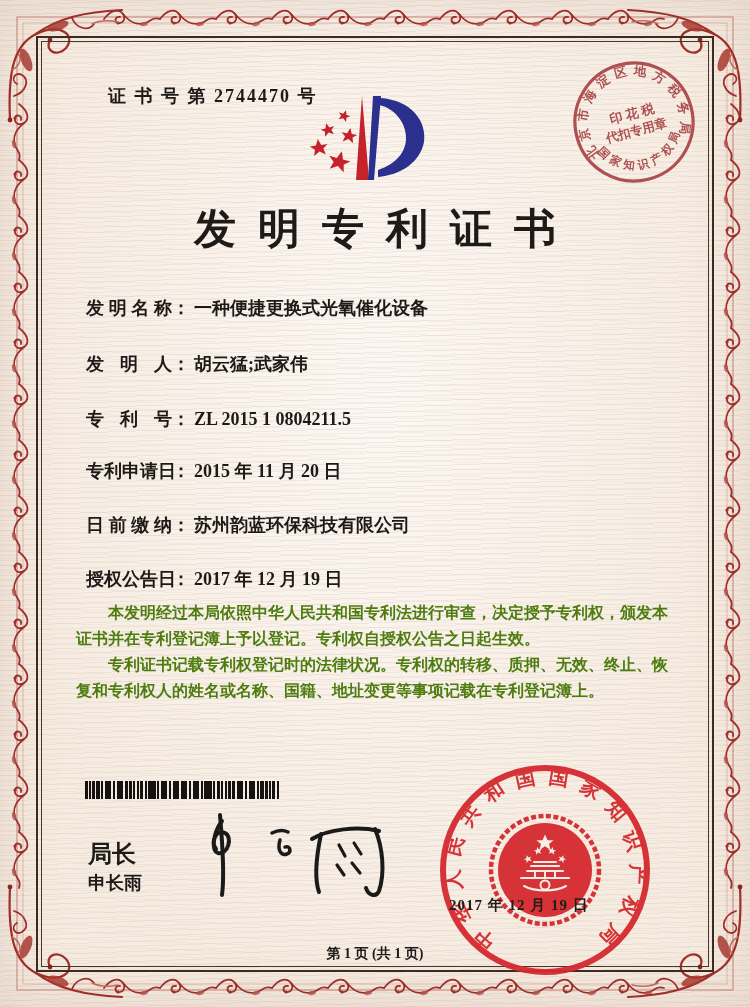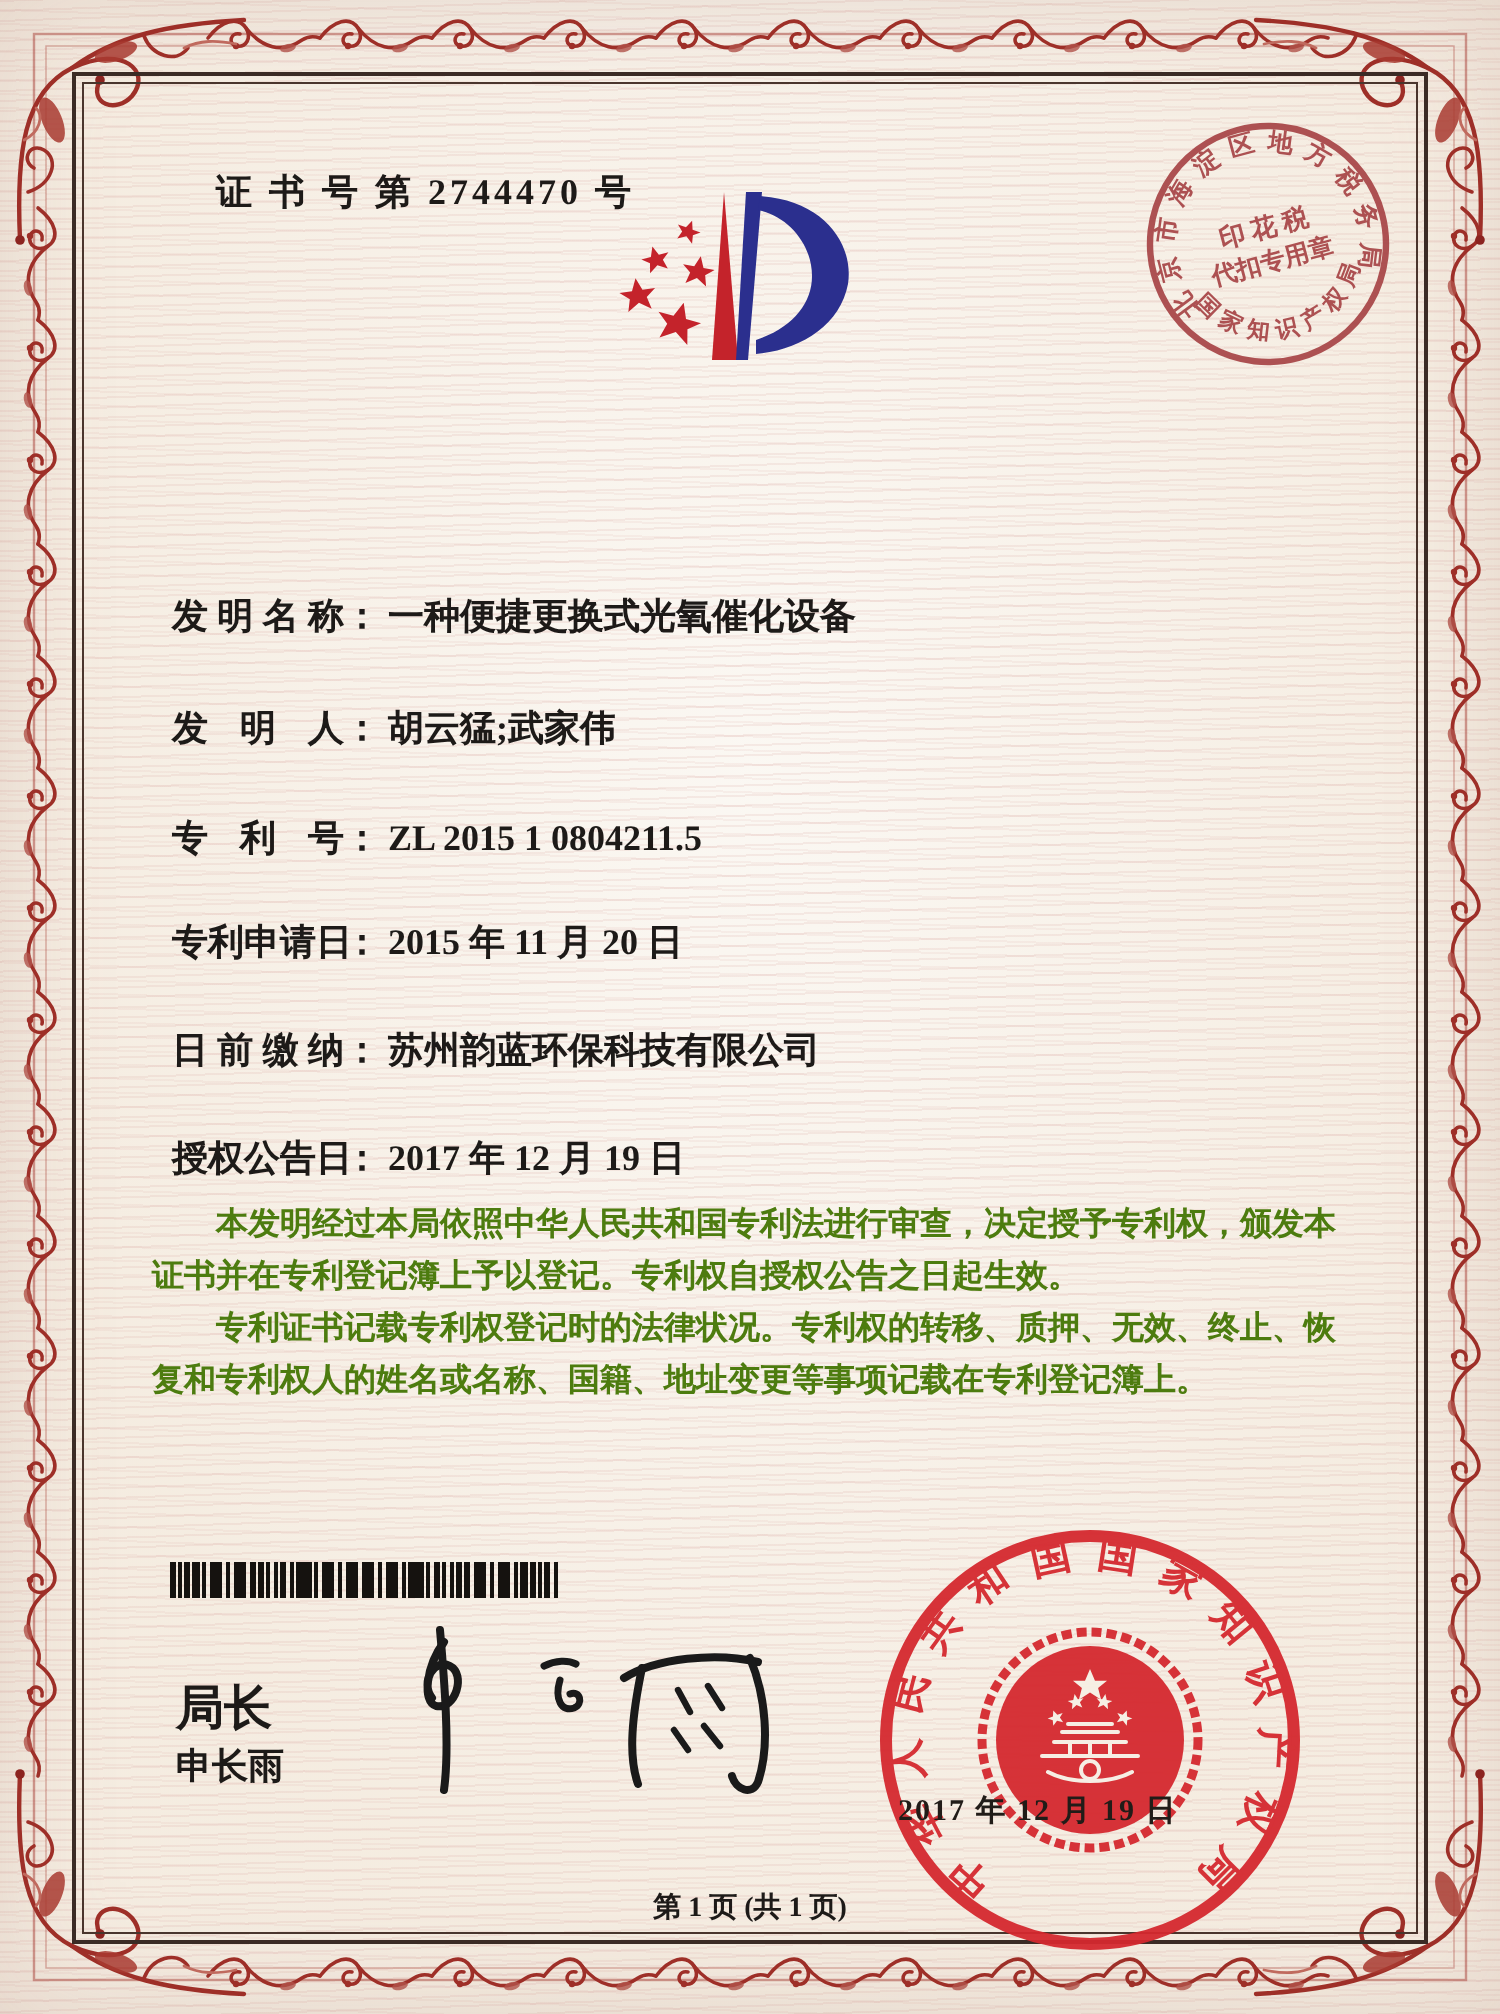--- a/index.html
+++ b/index.html
@@ -175,20 +175,21 @@
         <textPath href="#taxTop" textLength="195" lengthAdjust="spacing">北京市海淀区地方税务局</textPath>
       </text>
       <text font-size="11.5" font-weight="bold">
         <textPath href="#taxBot" textLength="104" lengthAdjust="spacing">国家知识产权局</textPath>
       </text>
       <text x="0" y="-4" text-anchor="middle" font-size="13" font-weight="bold">印 花 税</text>
       <text x="0" y="13" text-anchor="middle" font-size="12.5" font-weight="bold">代扣专用章</text>
     </g>
   </svg>
 
+  <div class="title">发明专利证书</div>
 
   <div class="field f2">
     <span class="flabel">发明人</span><span class="fcolon">：</span><span class="fvalue">胡云猛;武家伟</span>
   </div>
   <div class="field f1">
     <span class="flabel">发明名称</span><span class="fcolon">：</span><span class="fvalue">一种便捷更换式光氧催化设备</span>
   </div>
   <div class="field f3">
     <span class="flabel">专利号</span><span class="fcolon">：</span><span class="fvalue">ZL 2015 1 0804211.5</span>
   </div>

